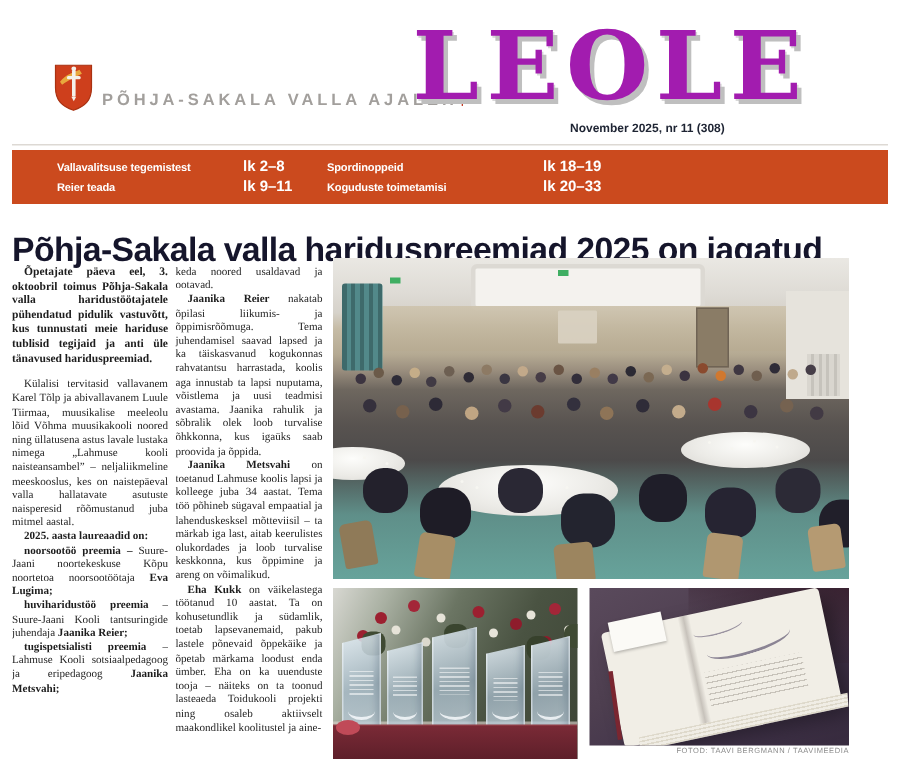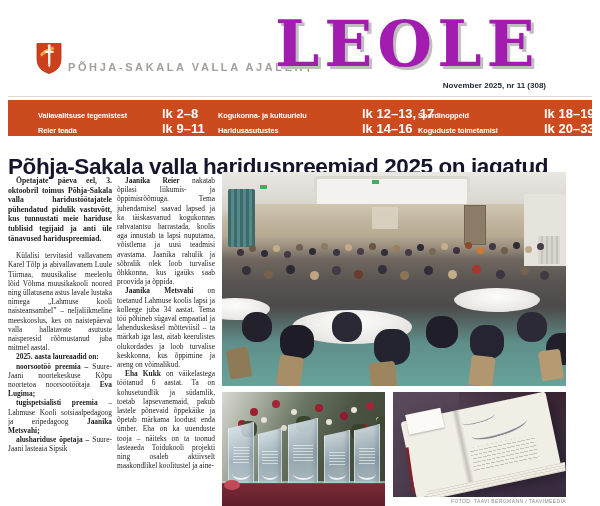--- a/index.html
+++ b/index.html
@@ -7,33 +7,33 @@
         font-family:"Liberation Serif",serif;}
 
   
   .logo{position:absolute;left:36px;top:42px;width:26px;height:33px;}
   .tagline{position:absolute;left:68px;top:61px;font-family:"Liberation Sans",sans-serif;
            font-weight:700;font-size:11px;letter-spacing:2.6px;color:#a29f9c;white-space:nowrap;}
   .tagline .mark{color:#c23a22;letter-spacing:0;}
   .paper-title{position:absolute;left:275px;top:8px;font-family:"DejaVu Serif",serif;
            font-weight:700;font-size:63px;line-height:72px;color:#a21caf;letter-spacing:5px;
            text-shadow:3px 3px 0 #bfbfbf,1px 1px 0 #d8d8d8;white-space:nowrap;text-align:center;}
-  .issue{position:absolute;left:380px;top:81px;width:166px;text-align:right;
+  .issue{position:absolute;left:380px;top:81px;width:166px;text-align:left;
          font-family:"Liberation Sans",sans-serif;font-weight:700;font-size:8px;color:#1e2433;}
   .header-rule{position:absolute;left:8px;top:96px;width:584px;height:1px;background:#ddd9d4;}
 
   
   .navbar{position:absolute;left:8px;top:100px;width:584px;height:36px;background:#cb4a1e;
           box-sizing:border-box;padding:6px 14px 6px 30px;display:grid;
           grid-template-columns:176px 196px 178px;column-gap:4px;
           font-family:"Liberation Sans",sans-serif;color:#fff;}
   .nav-col{display:flex;flex-direction:column;justify-content:space-between;}
   .nav-row{display:grid;grid-template-columns:1fr 52px;column-gap:12px;align-items:baseline;}
   .nav-row .lbl{font-weight:700;font-size:7.4px;letter-spacing:-0.1px;white-space:nowrap;}
-  .nav-row .pgs{font-weight:700;font-size:13px;white-space:nowrap;}
+  .nav-row .pgs{font-weight:700;font-size:10px;white-space:nowrap;}
 
   
   .headline{position:absolute;left:8px;top:139px;width:588px;font-family:"Liberation Sans",sans-serif;
             font-weight:700;font-size:22.5px;letter-spacing:-0.4px;color:#15152b;white-space:nowrap;}
 
   
   .col{position:absolute;top:176px;color:#1d1d1d;font-size:7.4px;line-height:9.2px;
        text-align:justify;hyphens:auto;-webkit-hyphens:auto;}
   .col1{left:8px;width:104px;height:330px;overflow:hidden;}
   .col2{left:117px;width:98px;height:330px;overflow:hidden;}
@@ -172,54 +172,45 @@
         <span class="lbl">Vallavalitsuse tegemistest</span>
         <span class="pgs">lk 2–8</span>
       </div>
       <div class="nav-row">
         <span class="lbl">Reier teada</span>
         <span class="pgs">lk 9–11</span>
       </div>
     </div>
     <div class="nav-col">
       <div class="nav-row">
-        <span class="lbl">Kogukonna- ja kultuurielu</span>
-        <span class="pgs">lk 12–13, 17</span>
-      </div>
-      <div class="nav-row">
-        <span class="lbl">Haridusasutustes</span>
-        <span class="pgs">lk 14–16</span>
-      </div>
-    </div>
-    <div class="nav-col">
-      <div class="nav-row">
         <span class="lbl">Spordinoppeid</span>
         <span class="pgs">lk 18–19</span>
       </div>
       <div class="nav-row">
         <span class="lbl">Koguduste toimetamisi</span>
         <span class="pgs">lk 20–33</span>
       </div>
     </div>
   </div>
 
   <h1 class="headline">Põhja-Sakala valla hariduspreemiad 2025 on jagatud</h1>
 
   <div class="col col1">
       <p class="para lead ind"><span class="b">Õpetajate päeva eel, 3. oktoobril toimus Põhja-Sakala valla haridustöötajatele pühendatud pidulik vastuvõtt, kus tunnustati meie hariduse tublisid tegijaid ja anti üle tänavused hariduspreemiad.</span></p>
       <p class="para ind gap"><span>Külalisi tervitasid vallavanem Karel Tõlp ja abivallavanem Luule Tiirmaa, muusikalise meeleolu lõid Võhma muusikakooli noored ning üllatusena astus lavale lustaka nimega „Lahmuse kooli naisteansambel” – neljaliikmeline meeskooslus, kes on naistepäeval valla hallatavate asutuste naisperesid rõõmustanud juba mitmel aastal.</span></p>
       <p class="para ind"><span class="b">2025. aasta laureaadid on:</span></p>
       <p class="para ind"><span class="b">noorsootöö preemia –</span><span> Suure-Jaani noortekeskuse Kõpu noortetoa noorsootöötaja </span><span class="b">Eva Lugima;</span></p>
+      <p class="para ind"><span class="b">huviharidustöö preemia</span><span> – Suure-Jaani Kooli tantsuringide juhendaja </span><span class="b">Jaanika Reier;</span></p>
       <p class="para ind"><span class="b">tugispetsialisti preemia</span><span> – Lahmuse Kooli sotsiaalpedagoog ja eripedagoog </span><span class="b">Jaanika Metsvahi;</span></p>
-      <p class="para ind"><span class="b">alushariduse õpetaja –</span><span> Suure-Jaani lasteaia Sipsik</span></p>
     </div>
   <div class="col col2">
+      <p class="para"><span>keda noored usaldavad ja ootavad.</span></p>
       <p class="para ind"><span class="b">Jaanika Reier</span><span> nakatab õpilasi liikumis- ja õppimisrõõmuga. Tema juhendamisel saavad lapsed ja ka täiskasvanud kogukonnas rahvatantsu harrastada, koolis aga innustab ta lapsi nuputama, võistlema ja uusi teadmisi avastama. Jaanika rahulik ja sõbralik olek loob turvalise õhkkonna, kus igaüks saab proovida ja õppida.</span></p>
       <p class="para ind"><span class="b">Jaanika Metsvahi</span><span> on toetanud Lahmuse koolis lapsi ja kolleege juba 34 aastat. Tema töö põhineb sügaval empaatial ja lahenduskesksel mõtteviisil – ta märkab iga last, aitab keerulistes olukordades ja loob turvalise keskkonna, kus õppimine ja areng on võimalikud.</span></p>
-      <p class="para ind"><span class="b">Eha Kukk</span><span> on väikelastega töötanud 6 aastat. Ta on kohusetundlik ja südamlik, toetab lapsevanemaid, pakub lastele põnevaid õppekäike ja õpetab märkama loodust enda ümber. Eha on ka uuenduste tooja – näiteks on ta toonud lasteaeda Toidukooli projekti ning osaleb aktiivselt maakondlikel koolitustel ja aine-</span></p>
+      <p class="para ind"><span class="b">Eha Kukk</span><span> on väikelastega töötanud 10 aastat. Ta on kohusetundlik ja südamlik, toetab lapsevanemaid, pakub lastele põnevaid õppekäike ja õpetab märkama loodust enda ümber. Eha on ka uuenduste tooja – näiteks on ta toonud lasteaeda Toidukooli projekti ning osaleb aktiivselt maakondlikel koolitustel ja aine-</span></p>
     </div>
 
   <div class="photo-main">
     <div class="ceil-panel"></div>
     <div class="exit1"></div>
     <div class="exit2"></div>
     <div class="wallband"></div>
     <div class="curtain"></div>
     <div class="banner120"></div>
     <div class="door"></div>

